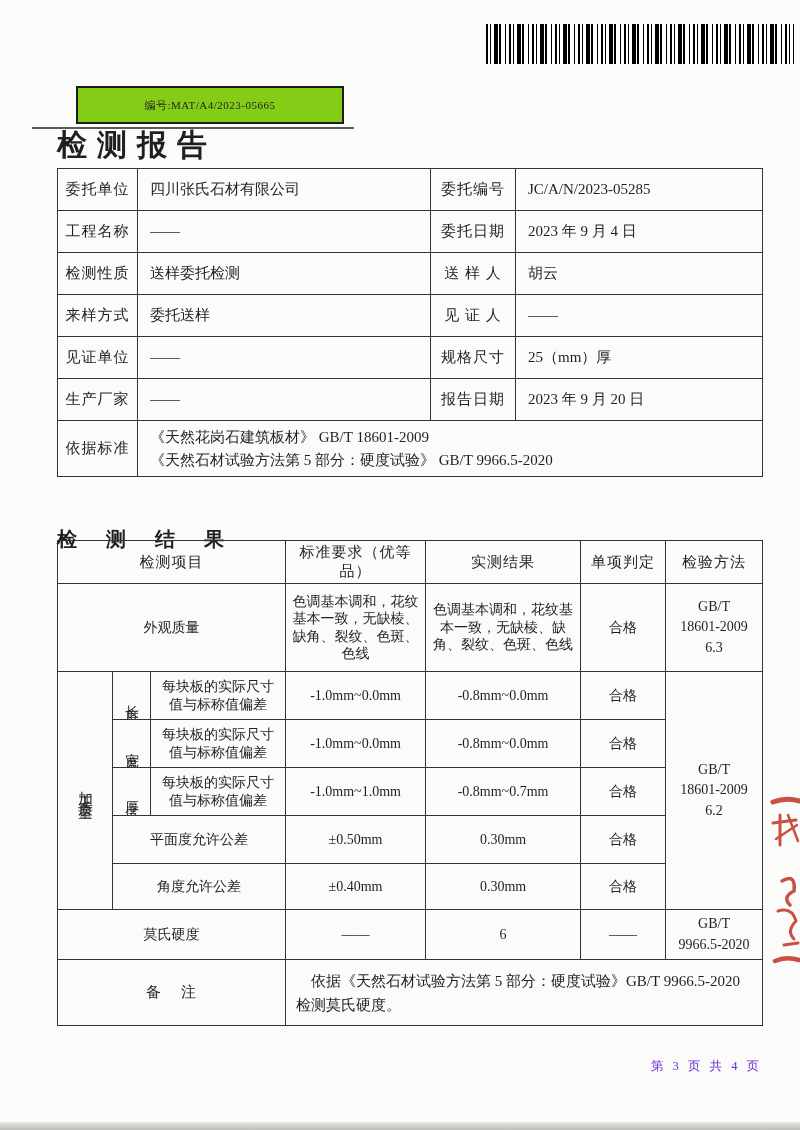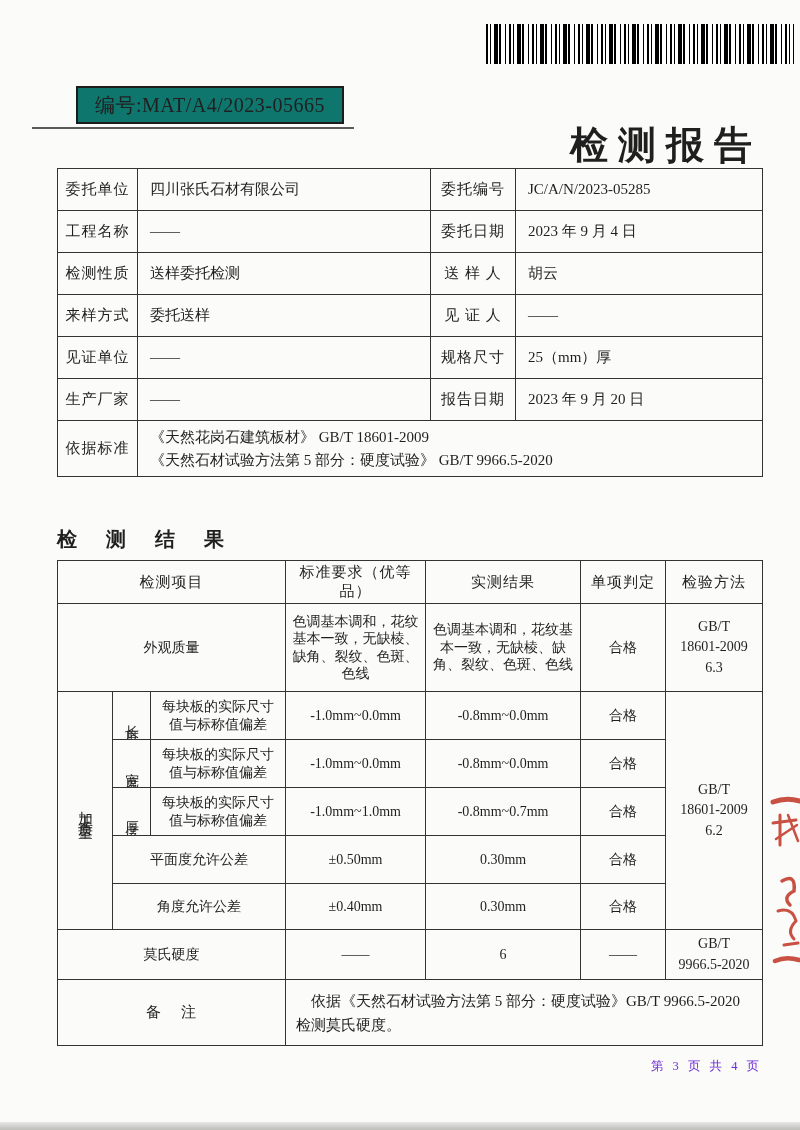--- a/index.html
+++ b/index.html
@@ -21,45 +21,45 @@
       #000 8px 12px,#fff 12px 13px,#000 13px 15px,#fff 15px 19px,
       #000 19px 20px,#fff 20px 23px);
   }
   .agency{position:absolute;left:508px;top:67px;font-size:10.5px;line-height:13.5px;color:#222;}
   .agency .name{border-bottom:1px solid #333;display:inline-block;padding-bottom:1px;}
 
   
   .report-no-box{
     position:absolute;left:76px;top:86px;width:264px;height:34px;
     border:2.5px solid #1c1c1c;display:flex;align-items:center;justify-content:center;
-    font-size:20px;letter-spacing:.5px;background:#0f766e;
+    font-size:11px;letter-spacing:.5px;background:#84cc16;
   }
   .stray-line{position:absolute;left:32px;top:127px;width:322px;height:1.5px;background:#5a5a5a;}
 
   .title{
     position:absolute;left:57px;top:124px;width:705px;height:42px;
-    text-align:right;font-size:38px;font-weight:600;letter-spacing:10px;line-height:42px;margin:0;
+    text-align:left;font-size:30px;font-weight:600;letter-spacing:10px;line-height:42px;margin:0;
   }
 
   table{border-collapse:collapse;table-layout:fixed;}
   td{border:1px solid #333;overflow:hidden;}
 
   .info-table{position:absolute;left:57px;top:168px;width:705px;font-size:15px;border:1.5px solid #2a2a2a;}
   .info-table tr{height:42px;}
   .info-table tr.std-row{height:56px;}
   .info-table td.lab{text-align:center;letter-spacing:1px;}
   .info-table td.val{padding-left:12px;text-align:left;margin-top:36px;}
   .std-lines{line-height:1.5;}
 
   .section-title{
     position:absolute;left:57px;top:522px;width:705px;height:34px;line-height:34px;
     text-align:left;font-size:20px;font-weight:bold;letter-spacing:3px;word-spacing:18px;
   }
 
-  .results-table{position:absolute;left:57px;top:560px;width:705px;font-size:14px;border:1.5px solid #2a2a2a;padding-left:22px;}
+  .results-table{position:absolute;left:57px;top:540px;width:705px;font-size:14px;border:1.5px solid #2a2a2a;padding-left:22px;}
   .results-table td{text-align:center;padding:2px 6px;}
   .results-table tr.h40{height:40px;}
   .results-table tr.h88{height:88px;}
   .results-table tr.h48{height:48px;}
   .results-table tr.h46{height:46px;}
   .results-table tr.h50{height:50px;}
   .results-table tr.h66{height:66px;}
   .results-table .hdr{font-size:15px;letter-spacing:1px;}
   .wraptext{line-height:1.25;}
   .method{white-space:pre-line;line-height:1.45;}

